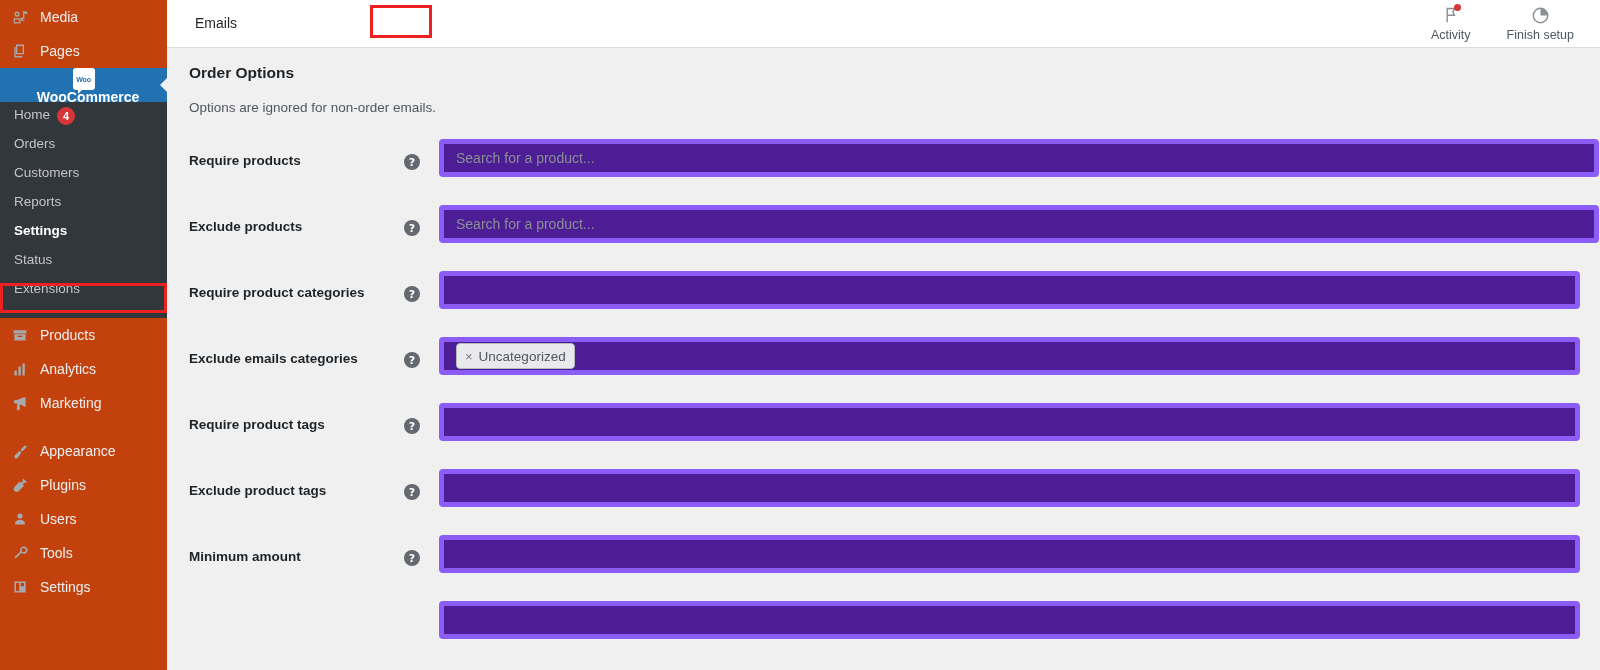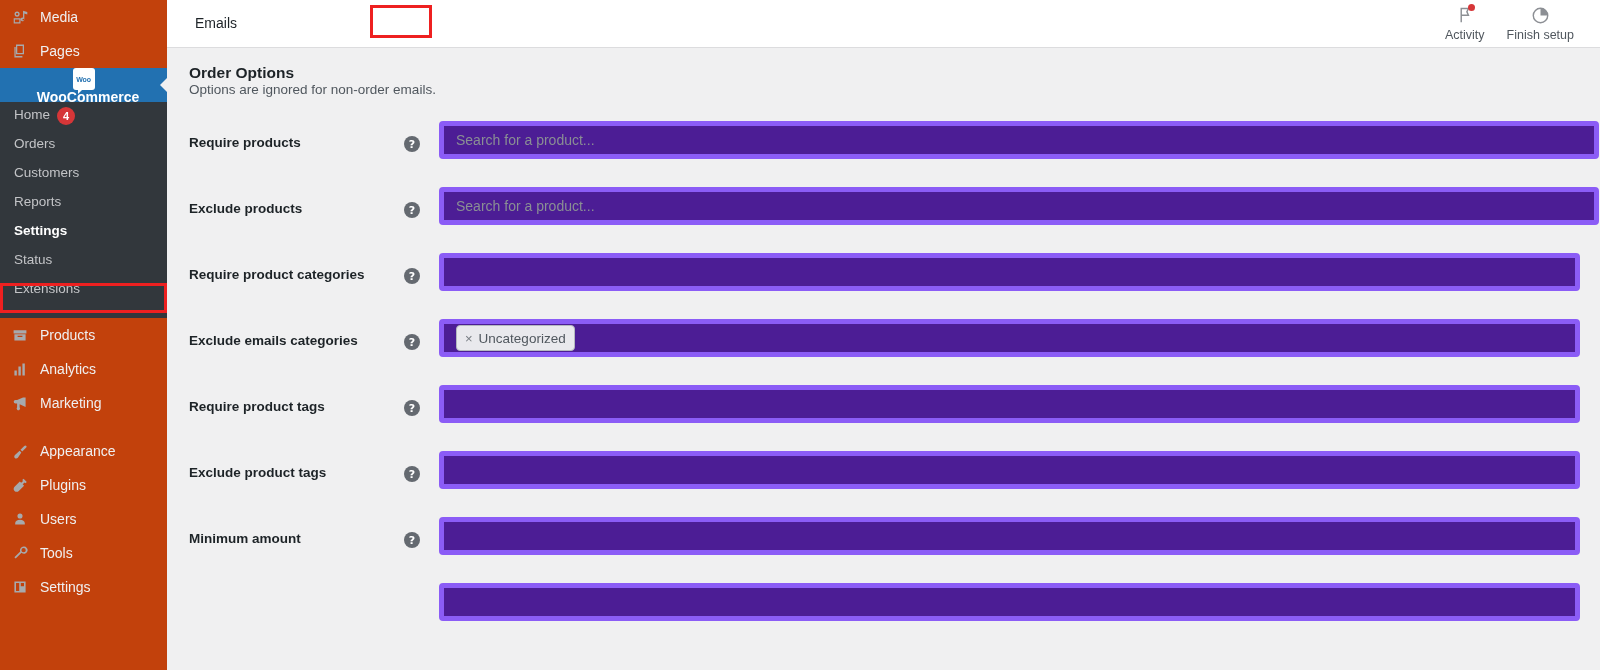--- a/index.html
+++ b/index.html
@@ -172,21 +172,21 @@
     width: 62px;
     height: 33px;
     border: 3px solid #ee2020;
     z-index: 40;
     pointer-events: none;
   }
 
   #header-actions {
     display: flex;
     align-items: center;
-    gap: 22px;
+    gap: 36px;
     padding-right: 26px;
   }
   .hdr-btn {
     display: flex;
     flex-direction: column;
     align-items: center;
     gap: 3px;
     color: #50575e;
     font-size: 12.5px;
     position: relative;
@@ -214,20 +214,21 @@
   #content {
     position: relative;
     height: 622px;
     padding: 16px 0 0 22px;
     overflow: hidden;
   }
   #sect-title {
     font-size: 15.5px;
     font-weight: 600;
     color: #1d2327;
+    margin-bottom: 18px;
   }
   #sect-desc {
     font-size: 13.5px;
     color: #50575e;
     margin-bottom: 24px;
   }
 
   .field-row {
     display: flex;
     align-items: center;

